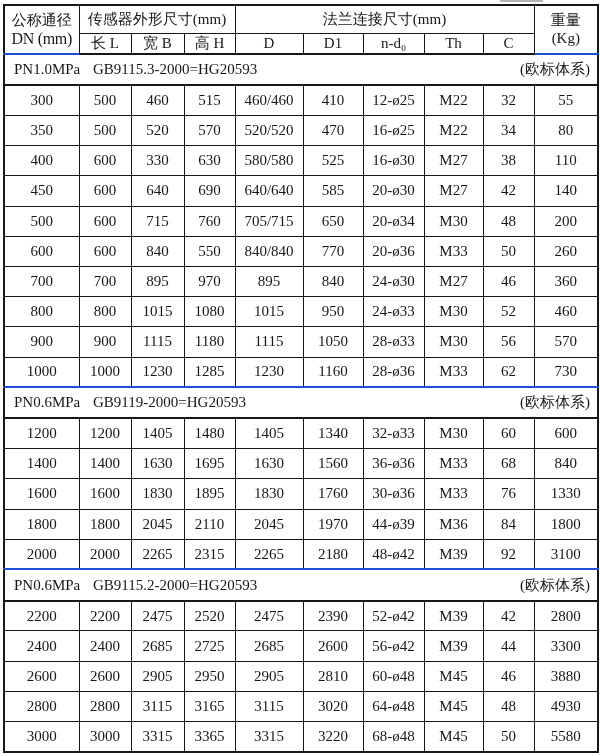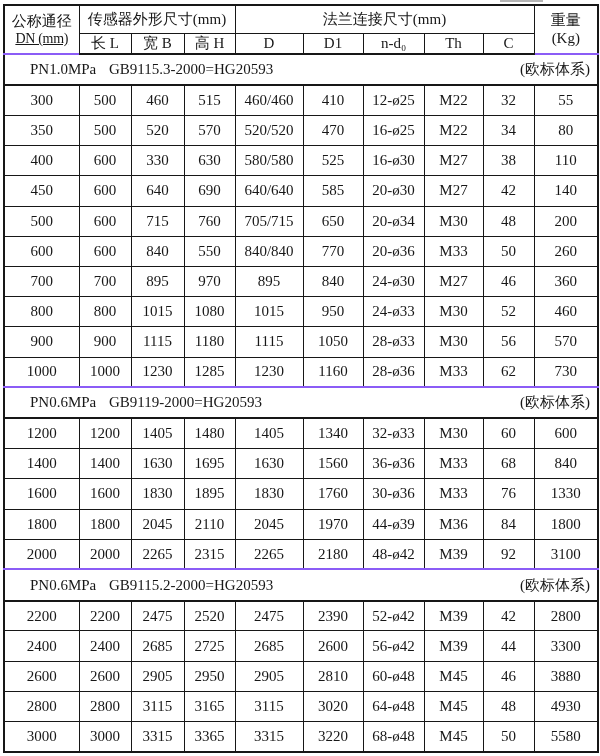--- a/index.html
+++ b/index.html
@@ -30,28 +30,27 @@
     border: 1px solid #171717;
     text-align: center; vertical-align: middle;
     font-weight: normal;
     font-size: 15px;
     padding: 0;
     overflow: hidden; white-space: nowrap;
   }
   thead tr.h1 { height: 28px; }
   thead tr.h2 { height: 21px; }
   thead tr.h2 th { border-bottom: 2px solid #171717; }
-  .dn-line2 { font-size: 14px; letter-spacing: -0.3px; text-decoration: underline; }
+  .dn-line2 { font-size: 16px; letter-spacing: -0.3px; }
   .wt-line  { line-height: 1.15; }
   tr.section-row { height: 31px; }
   tr.section-row td {
-    border-top: 2px solid #8b5cf6;
+    border-top: 2px solid #1d4ed8;
     border-bottom: 2px solid #171717;
     text-align: left;
-    padding-left: 16px;
   }
   tr.section-row td .sec-wrap {
     display: flex; align-items: center;
     padding: 0 7px 0 9px;
   }
   .sec-pressure { width: 79px; text-align: left; }
   .sec-standard { flex: 1; text-align: left; }
   .sec-system   { text-align: center; }
   tbody tr.data-row { height: 30px; }
 </style>

